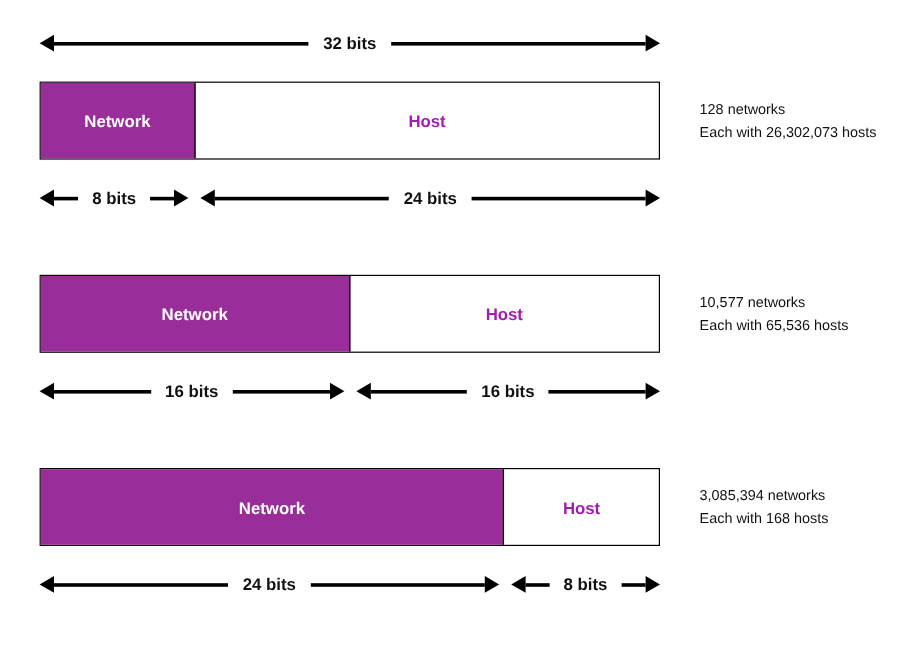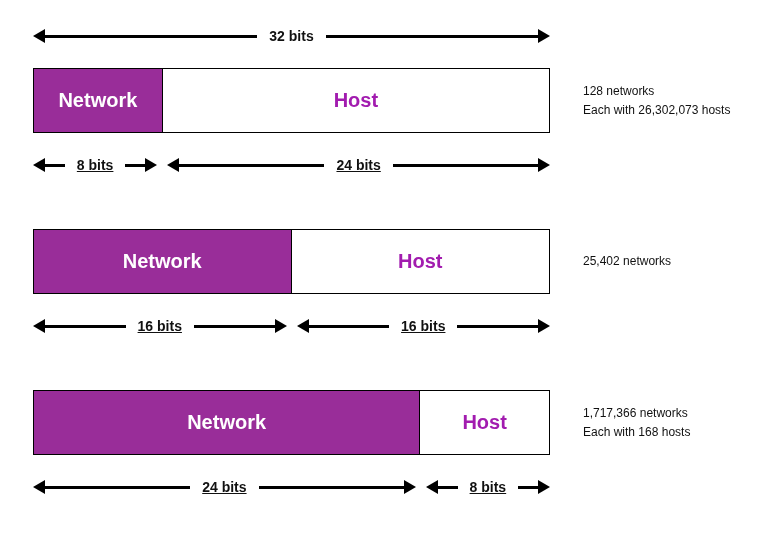--- a/index.html
+++ b/index.html
@@ -31,32 +31,32 @@
   
   .bar-row { display: flex; align-items: center; margin-bottom: 24px; }
   .bar {
     display: flex;
     width: 517px;
     height: 65px;
     border: 1.5px solid #000;
     background: #ffffff;
   }
   .segment { display: flex; align-items: center; justify-content: center;
-             font-size: 20px; font-weight: 700; }
+             font-size: 14px; font-weight: 700; }
   .segment.network { color: #ffffff; border-right: 1.5px solid #000; }
   .segment.host { color: #a21caf; flex: 1; }
 
   .split-25 .segment.network { width: 25%; }
   .split-50 .segment.network { width: 50%; }
   .split-75 .segment.network { width: 75%; }
 
   .stats { margin-left: 33px; font-size: 12px; font-weight: 400; line-height: 1.55; white-space: nowrap; }
 
   
-  .arrows-row { display: flex; width: 517px; gap: 10px; margin-bottom: 56px; text-decoration: underline; }
+  .arrows-row { display: flex; width: 517px; gap: 10px; margin-bottom: 56px; }
   .arrows-row.last { margin-bottom: 0; }
   .arrows-row .arrow.a-left  { flex: 0 0 calc(var(--lw) - 5px); }
   .arrows-row .arrow.a-right { flex: 1; min-width: 0; }
   .arrows-row.split-25 { --lw: 25%; }
   .arrows-row.split-50 { --lw: 50%; }
   .arrows-row.split-75 { --lw: 75%; }
 </style>
 </head>
 <body>
 
@@ -109,21 +109,22 @@
     <div class="bar-row">
       <div class="bar split-50">
         <div class="segment network" style="background: rgb(153, 45, 153);">
           <span>Network</span>
         </div>
         <div class="segment host">
           <span>Host</span>
         </div>
       </div>
       <div class="stats">
-        <div>25,402 networks</div>
+        <div>10,577 networks</div>
+        <div>Each with 65,536 hosts</div>
       </div>
     </div>
     <div class="arrows-row split-50">
       <div class="arrow a-left">
         <span class="head l"></span>
         <span class="line"></span>
         <span class="arrow-label">16 bits</span>
         <span class="line"></span>
         <span class="head r"></span>
       </div>
@@ -141,21 +142,21 @@
     <div class="bar-row">
       <div class="bar split-75">
         <div class="segment network" style="background: rgb(153, 45, 153);">
           <span>Network</span>
         </div>
         <div class="segment host">
           <span>Host</span>
         </div>
       </div>
       <div class="stats">
-        <div>1,717,366 networks</div>
+        <div>3,085,394 networks</div>
         <div>Each with 168 hosts</div>
       </div>
     </div>
     <div class="arrows-row split-75 last">
       <div class="arrow a-left">
         <span class="head l"></span>
         <span class="line"></span>
         <span class="arrow-label">24 bits</span>
         <span class="line"></span>
         <span class="head r"></span>

